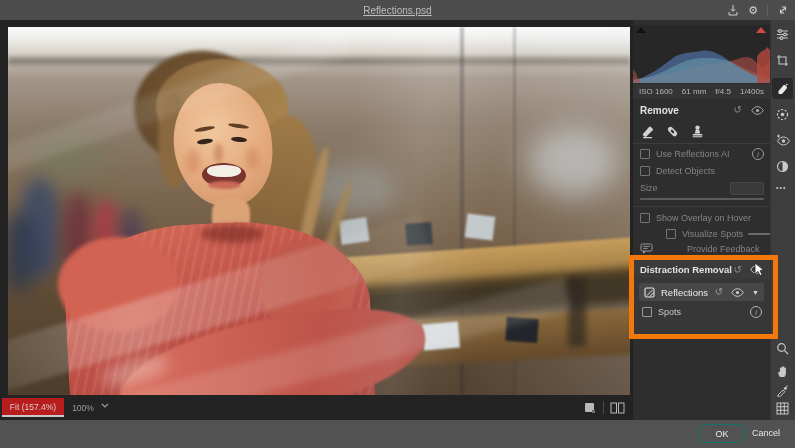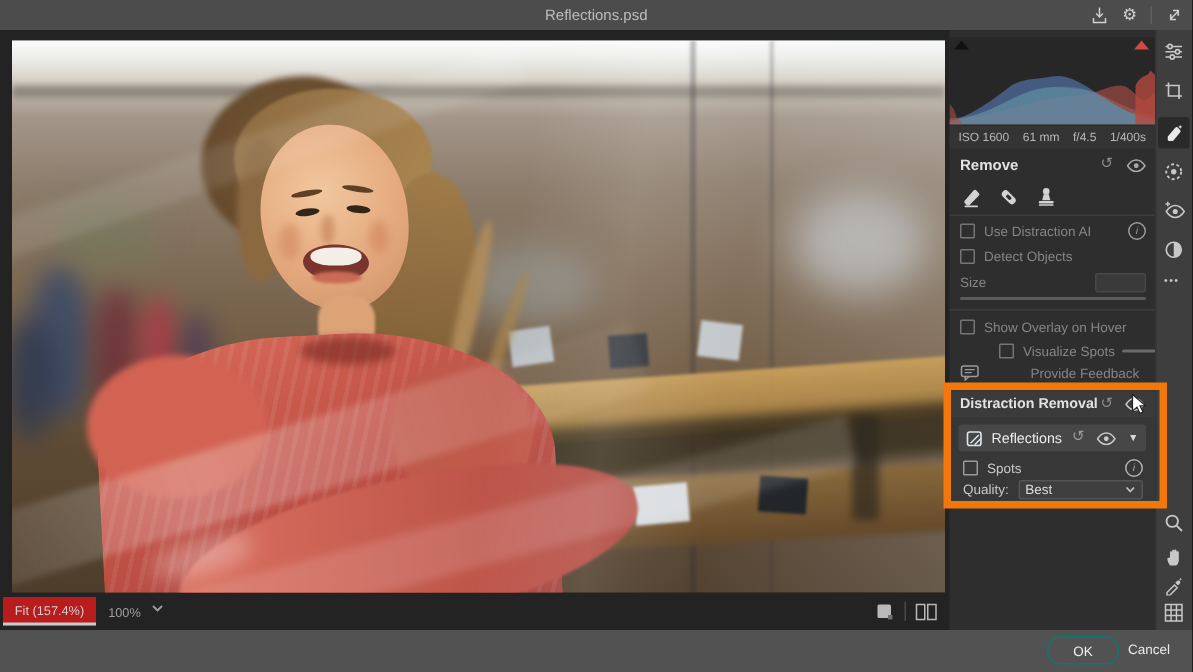--- a/index.html
+++ b/index.html
@@ -3,21 +3,21 @@
 <meta charset="utf-8">
 <style>
   html,body{margin:0;padding:0;background:#111;}
   #app{position:relative;width:795px;height:448px;background:#232323;overflow:hidden;
        font-family:"Liberation Sans",sans-serif;-webkit-font-smoothing:antialiased;}
   .abs{position:absolute;}
   svg{display:block;}
 
   
   .titlebar{left:0;top:0;width:795px;height:20px;background:#4c4c4c;display:flex;align-items:center;justify-content:center;}
-  .titlebar .title{font-size:10px;color:#bdbdbd;}
+  .titlebar .title{font-size:10px;color:#bdbdbd;text-decoration:underline;}
   .tb-icons{position:absolute;right:6px;top:0;height:20px;display:flex;align-items:center;gap:9px;color:#cfcfcf;}
   .tb-sep{width:1px;height:12px;background:#5f5f5f;}
   .gear-glyph{font-size:11px;line-height:1;color:#cfcfcf;}
 
   
   .photo{left:8px;top:27px;width:622px;height:368px;overflow:hidden;
     background:linear-gradient(180deg,#dfe2e0 0%,#cdc6ba 7%,#a39689 14%,#8d7d6c 26%,#7e6b55 42%,#705a42 58%,#5e4a34 74%,#4e3d2b 100%);}
   .p{position:absolute;}
 
   
@@ -218,21 +218,21 @@
           <rect x="2.6" y="10" width="9.8" height="1.6" rx=".5"></rect>
           <rect x="2.6" y="12.2" width="9.8" height="1" rx=".4"></rect>
         </svg>
     </span>
   </div>
 
   <div class="abs divider" style="left:633px;top:143px;width:137px;"></div>
 
   <div class="abs ph-row" style="left:640px;top:148px;width:124px;height:12px;">
     <span class="cb"></span>
-    <span class="lbl dim">Use Distraction AI</span>
+    <span class="lbl dim">Use Reflections AI</span>
     <span style="flex:1"></span>
     <span class="info">i</span>
   </div>
 
   <div class="abs ph-row" style="left:640px;top:165px;width:124px;height:12px;">
     <span class="cb"></span>
     <span class="lbl dim">Detect Objects</span>
   </div>
 
   <div class="abs ph-row" style="left:640px;top:182px;width:124px;height:12px;">
@@ -303,32 +303,20 @@
     <span class="tri">▼</span>
   </div>
 
   <div class="abs ph-row" style="left:642px;top:306px;width:120px;height:12px;">
     <span class="cb" style="border-color:#9a9a9a;"></span>
     <span class="lbl" style="color:#c9c9c9;">Spots</span>
     <span style="flex:1"></span>
     <span class="info" style="border-color:#b0b0b0;color:#b0b0b0;">i</span>
   </div>
 
-  <div class="abs ph-row" style="left:642px;top:319px;width:120px;height:14px;">
-    <span class="lbl" style="margin-left:0;color:#c9c9c9;">Quality:</span>
-    <span style="width:6px"></span>
-    <span class="ddown" style="flex:1;">
-      <span style="font-size:9px;color:#dcdcdc;">Best</span>
-      <span style="color:#bdbdbd;">
-        <svg width="7" height="5" viewBox="0 0 7 5" fill="none" stroke="currentColor" stroke-width="1.2">
-            <path d="M1 1l2.5 2.6L6 1"></path>
-          </svg>
-      </span>
-    </span>
-  </div>
 
   <div class="abs orange-box"></div>
 
   <div class="abs cursor" style="left:754px;top:262px;">
     <svg width="11" height="15" viewBox="0 0 11 15">
         <path d="M1 1 L1 12 L4 9.4 L6 13.6 L8 12.7 L6 8.6 L9.6 8.4 Z" fill="#fff" stroke="#222" stroke-width=".8"></path>
       </svg>
   </div>
 
 

